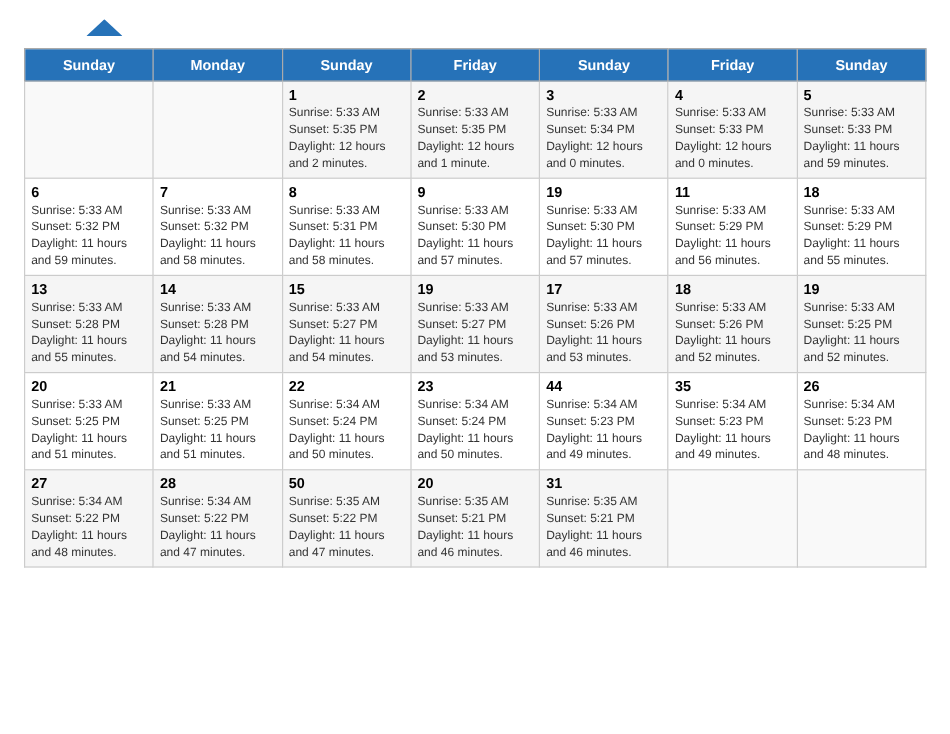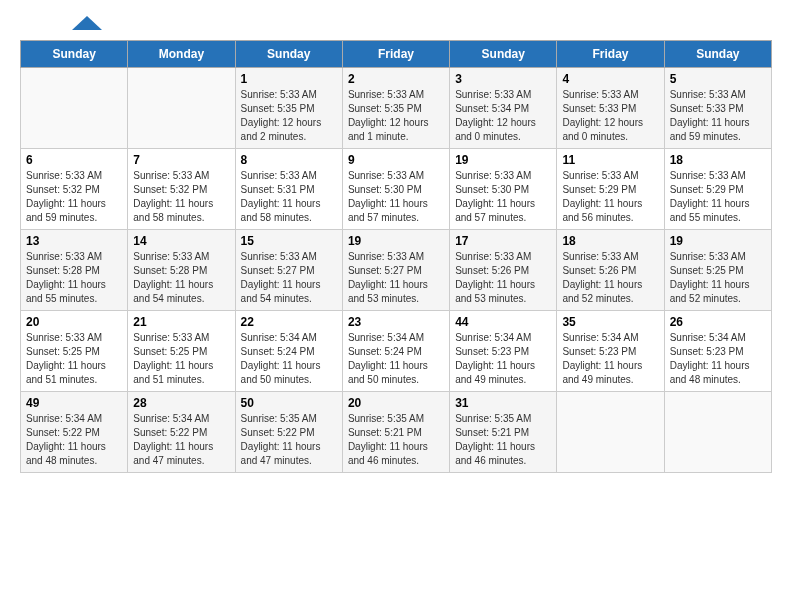--- a/index.html
+++ b/index.html
@@ -306,21 +306,21 @@
         <td>
           <span class="day-number">26</span>
           <div class="day-info" style="white-space: pre-line;">Sunrise: 5:34 AM
 Sunset: 5:23 PM
 Daylight: 11 hours
 and 48 minutes.</div>
         </td>
       </tr>
       <tr>
         <td>
-          <span class="day-number">49</span>
+          <span class="day-number">27</span>
           <div class="day-info" style="white-space: pre-line;">Sunrise: 5:34 AM
 Sunset: 5:22 PM
 Daylight: 11 hours
 and 48 minutes.</div>
         </td>
         <td>
           <span class="day-number">28</span>
           <div class="day-info" style="white-space: pre-line;">Sunrise: 5:34 AM
 Sunset: 5:22 PM
 Daylight: 11 hours

